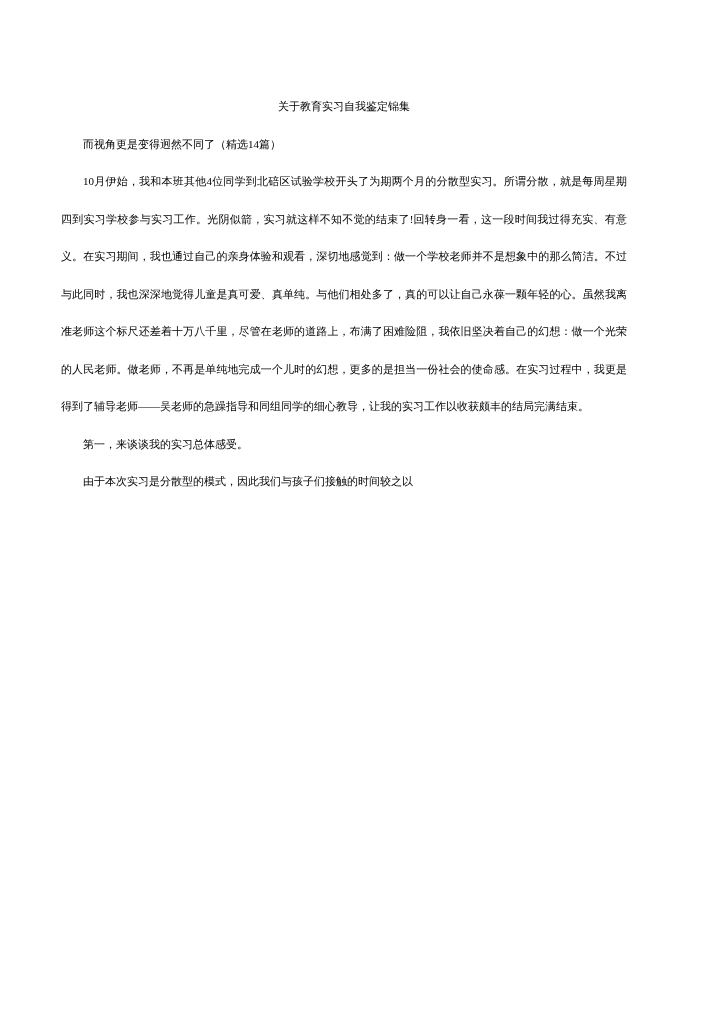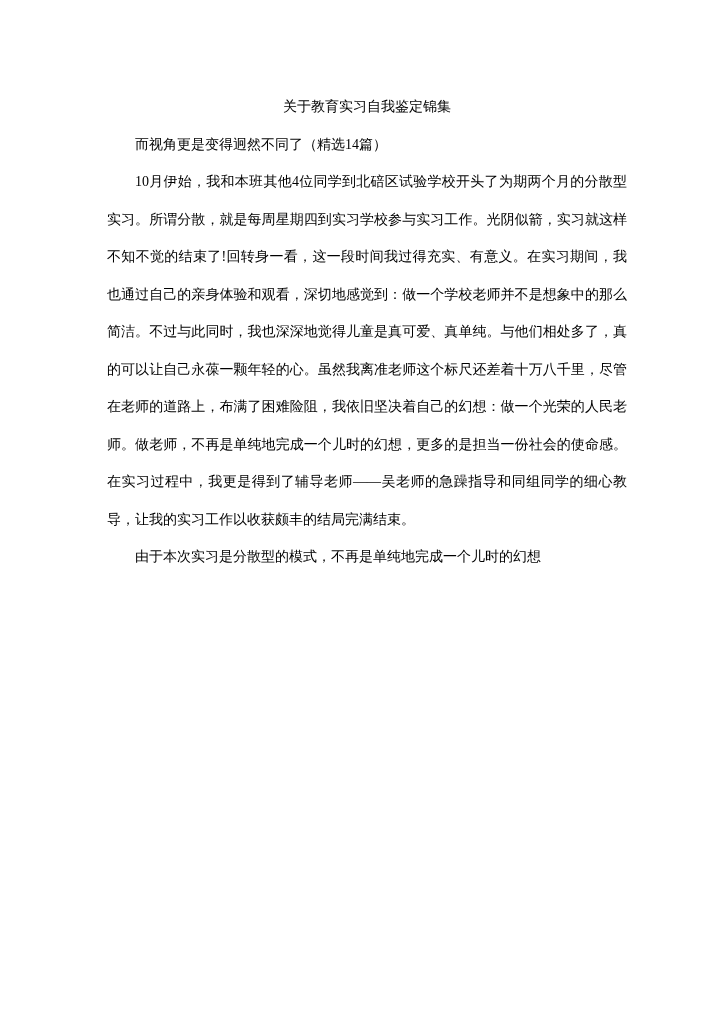--- a/index.html
+++ b/index.html
@@ -6,24 +6,24 @@
     margin: 0;
     padding: 0;
     background: #ffffff;
   }
   .page {
     position: relative;
     width: 720px;
     height: 1018px;
     box-sizing: border-box;
     background: #ffffff;
-    padding: 88px 93px 40px 107px;
+    padding: 88px 93px 40px 61px;
     overflow: hidden;
     font-family: "Liberation Serif", "DejaVu Serif", serif;
-    font-size: 14px;
+    font-size: 11px;
     line-height: 37.5px;
     color: #000000;
   }
   .page p {
     margin: 0;
     padding: 0;
     text-align: justify;
     word-break: break-all;
   }
   .doc-title {
@@ -42,15 +42,16 @@
 
 <div class="page">
   <p class="doc-title">关于教育实习自我鉴定锦集</p>
 
   <p class="para-indent">而视角更是变得迥然不同了（精选14篇）</p>
 
 
   <p class="para-indent">10月伊始，我和本班其他4位同学到北碚区试验学校开头了为期两个月的分散型实习。所谓分散，就是每周星期四到实习学校参与实习工作。光阴似箭，实习就这样不知不觉的结束了!回转身一看，这一段时间我过得充实、有意义。在实习期间，我也通过自己的亲身体验和观看，深切地感觉到：做一个学校老师并不是想象中的那么简洁。不过与此同时，我也深深地觉得儿童是真可爱、真单纯。与他们相处多了，真的可以让自己永葆一颗年轻的心。虽然我离准老师这个标尺还差着十万八千里，尽管在老师的道路上，布满了困难险阻，我依旧坚决着自己的幻想：做一个光荣的人民老师。做老师，不再是单纯地完成一个儿时的幻想，更多的是担当一份社会的使命感。在实习过程中，我更是得到了辅导老师——吴老师的急躁指导和同组同学的细心教导，让我的实习工作以收获颇丰的结局完满结束。</p>
 
 
+  <p class="para-indent">第一，来谈谈我的实习总体感受。</p>
 
-  <p class="para-indent">由于本次实习是分散型的模式，不再是单纯地完成一个儿时的幻想</p>
+  <p class="para-indent">由于本次实习是分散型的模式，因此我们与孩子们接触的时间较之以</p>
 </div>
 
 </body></html>

